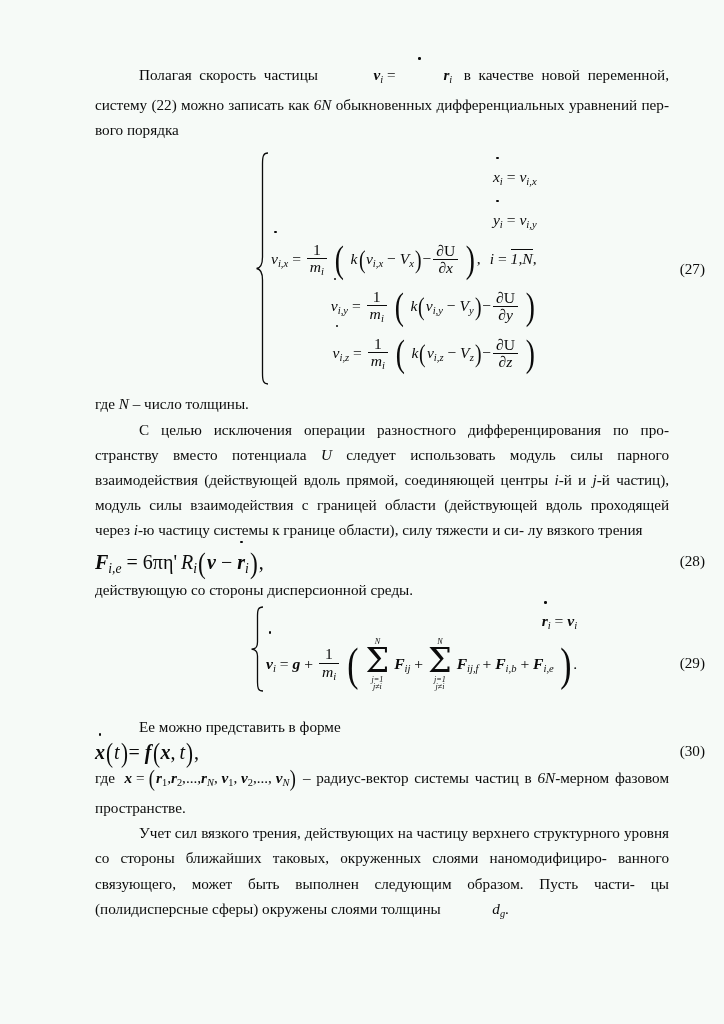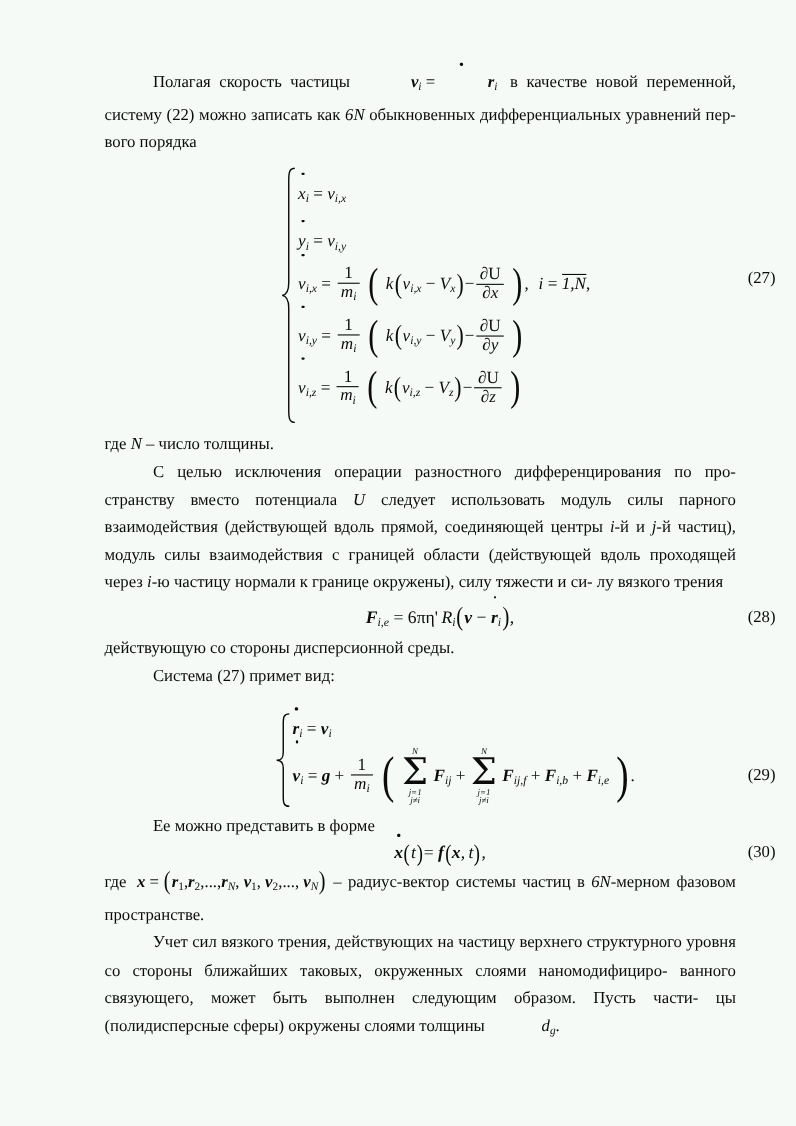--- a/index.html
+++ b/index.html
@@ -143,39 +143,39 @@
     width: 610px;
   }
   .eqnum {
     position: absolute;
     right: 0;
     font-style: normal;
     font-family: "Liberation Serif", serif;
     font-size: 15.2px;
   }
   .centered-eq {
-    text-align: center;
-    font-size: 16px;
+    font-size: 20px;
   }
 
   
   .system {
     display: flex;
     align-items: stretch;
   }
   .brace {
     position: relative;
     width: 16px;
     flex: 0 0 16px;
   }
   .brace svg { display: block; }
   .rows {
     display: flex;
     flex-direction: column;
     justify-content: center;
+    align-items: flex-end;
   }
   .row {
     white-space: nowrap;
   }
 </style>
 </head>
 <body>
 
 <div class="page">
 
@@ -227,59 +227,56 @@
         <div class="row" style="height:47px;line-height:47px;">
           <span class="dotacc">v</span><sub class="s">i,z</sub> <span class="mr">=</span>
           <span class="frac"><span class="num mr">1</span><span class="den">m<sub class="s">i</sub></span></span>
           <span class="bigparen">(</span>
           <span style="margin-left:1px;">k</span><span class="medparen">(</span>v<sub class="s">i,z</sub> <span class="mr">−</span> V<sub class="s">z</sub><span class="medparen">)</span><span class="mr">−</span><span class="frac"><span class="num mr">∂U</span><span class="den mr">∂<span class="mi">z</span></span></span>
           <span class="bigparen">)</span>
         </div>
 
       </div>
     </div>
-    <span class="eqnum" style="top:92px;">(27)</span>
+    <span class="eqnum" style="top:108px;">(27)</span>
   </div>
 
   <div class="body-text" style="margin-top:6px;">
     <span>где</span>
     <span class="mi">N</span>
     <span>– число толщины.</span>
   </div>
 
   <div class="body-text indent">
     <span>С  целью  исключения  операции  разностного  дифференцирования  по  про-</span>
     <span>странству  вместо  потенциала</span>
     <span class="mi">U</span>
     <span>следует  использовать  модуль  силы  парного</span>
     <span>взаимодействия  (действующей  вдоль  прямой,  соединяющей  центры</span>
     <span class="mi">i</span><span>-й  и</span>
     <span class="mi">j</span><span>-й</span>
     <span>частиц),  модуль  силы  взаимодействия  с  границей  области  (действующей  вдоль</span>
     <span>проходящей  через</span>
-    <span class="mi">i</span><span>-ю  частицу  нормали  к  границе  окружены),  силу  тяжести  и  си-</span>
+    <span class="mi">i</span><span>-ю  частицу  системы  к  границе  области),  силу  тяжести  и  си-</span>
     <span>лу вязкого трения</span>
   </div>
 
   <div class="eqblock" style="margin-top:4px;height:30px;">
     <div class="centered-eq math" style="width:610px;line-height:30px;">
       <b>F</b><sub class="s">i,e</sub> <span class="mr">=</span> <span class="mr">6πη'</span> R<sub class="s">i</sub><span class="medparen" style="font-size:1.5em;">(</span><b>v</b> <span class="mr">−</span> <span class="dotacc narrow"><b>r</b></span><sub class="s">i</sub><span class="medparen" style="font-size:1.5em;">)</span><span class="mr">,</span>
     </div>
     <span class="eqnum" style="top:5px;">(28)</span>
   </div>
 
   <div class="body-text">
     <span>действующую со стороны дисперсионной среды.</span>
   </div>
 
-  <div class="body-text indent">
-    <span>Система (27) примет вид:</span>
-  </div>
-
-  <div class="eqblock" style="margin-top:21px;">
+
+  <div class="eqblock" style="margin-top:4px;">
     <div class="system" style="margin-left:155px;">
       <div class="brace">
         <svg width="16" height="86" viewBox="0 0 16 86" preserveAspectRatio="none" aria-hidden="true">
           <path d="M13 1 C8 1 7.5 4 7.5 10 L7.5 36 C7.5 41 6 43 1.5 43.2 C6 43.4 7.5 45.5 7.5 50 L7.5 76 C7.5 82 8 85 13 85" fill="none" stroke="#0b0b0b" stroke-width="1.3"></path>
         </svg>
       </div>
       <div class="rows math">
 
         <div class="row" style="height:30px;line-height:30px;">
           <span class="dotacc narrow"><b>r</b></span><sub class="s">i</sub> <span class="mr">=</span> <b>v</b><sub class="s">i</sub>
@@ -294,21 +291,21 @@
           <span class="sumblock"><span class="lim">N</span><span class="sig">Σ</span><span class="lim">j=1</span><span class="lim" style="margin-top:-1px;">j≠i</span></span>
           <b>F</b><sub class="s">ij,f</sub> <span class="mr">+</span> <b>F</b><sub class="s">i,b</sub> <span class="mr">+</span> <b>F</b><sub class="s">i,e</sub>
           <span class="bigparen" style="font-size:3.0em;">)</span><span class="mr">.</span>
         </div>
 
       </div>
     </div>
     <span class="eqnum" style="top:48px;">(29)</span>
   </div>
 
-  <div class="body-text indent" style="margin-top:4px;">
+  <div class="body-text indent" style="margin-top:22px;">
     <span>Ее можно представить в форме</span>
   </div>
 
   <div class="eqblock" style="height:26px;">
     <div class="centered-eq math" style="width:610px;line-height:26px;">
       <span class="dotacc narrow"><b>x</b></span><span class="medparen" style="font-size:1.35em;">(</span>t<span class="medparen" style="font-size:1.35em;">)</span><span class="mr">=</span> <b>f</b><span class="medparen" style="font-size:1.35em;">(</span><b>x</b><span class="mr">,</span> t<span class="medparen" style="font-size:1.35em;">)</span><span class="mr">,</span>
     </div>
     <span class="eqnum" style="top:3px;">(30)</span>
   </div>
 

